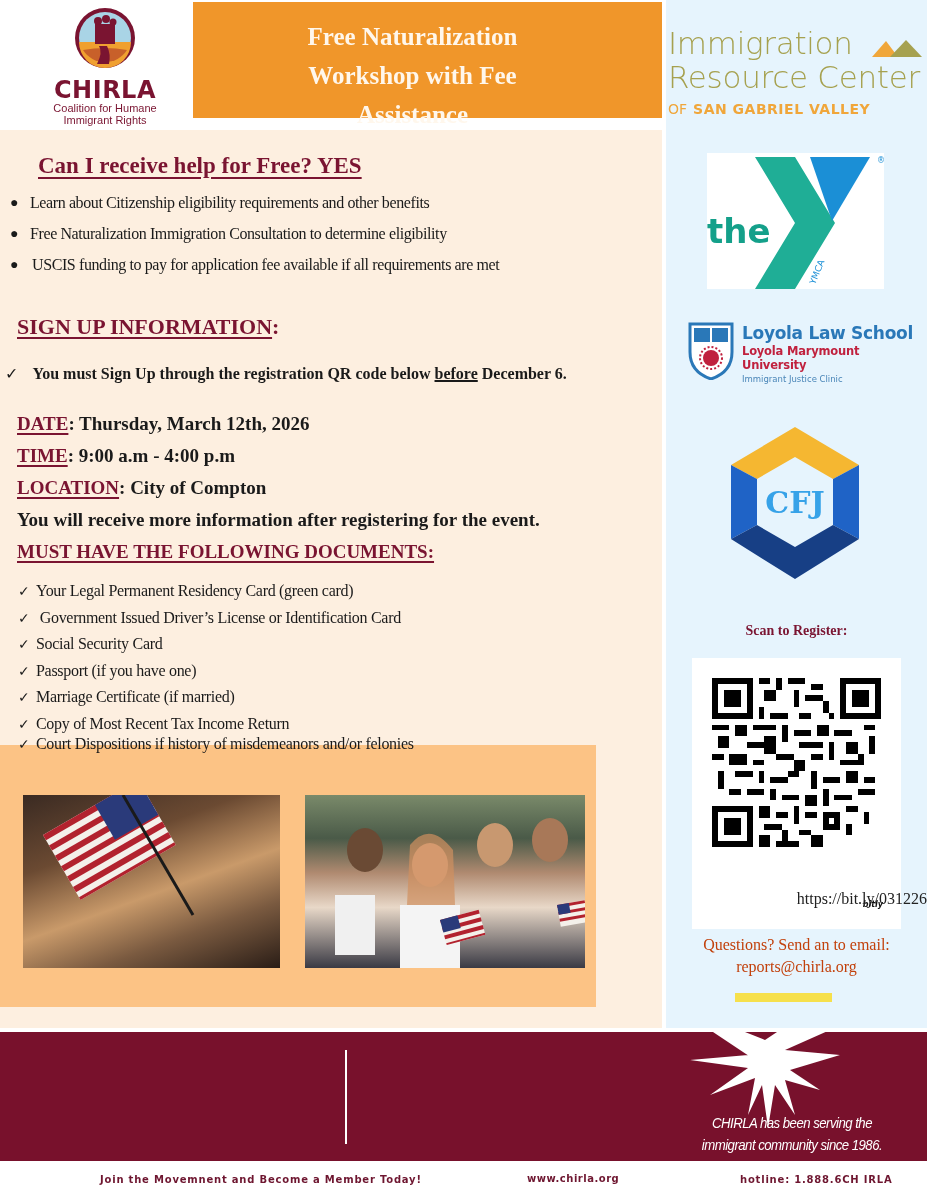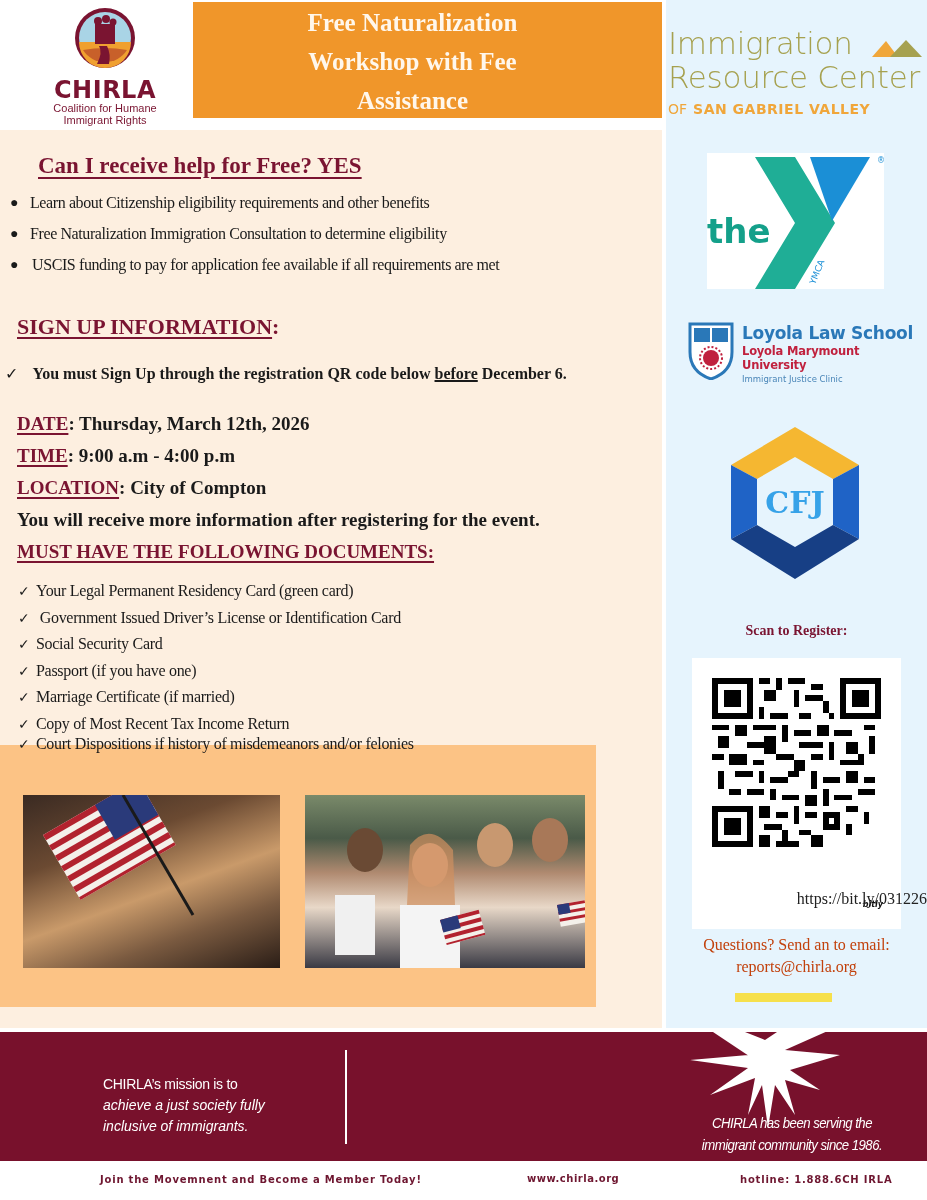--- a/index.html
+++ b/index.html
@@ -8,21 +8,21 @@
 
   .left-panel { position: absolute; left: 0; top: 130px; width: 662px; height: 898px; background: #fdefe0; }
   .right-panel { position: absolute; left: 666px; top: 0; width: 261px; height: 1028px; background: #e6f4fd; }
 
   
   .chirla-logo { position: absolute; left: 40px; top: 6px; width: 130px; height: 120px; text-align: center; }
   .chirla-emblem { width: 64px; height: 64px; margin: 0 auto; }
   .chirla-name { font-family: "DejaVu Sans", sans-serif; font-weight: bold; color: #7a1431; font-size: 24px; line-height: 24px; margin-top: 4px; letter-spacing: 0.5px; }
   .chirla-tag { font-family: "Liberation Sans", sans-serif; color: #7a1431; font-size: 11px; line-height: 12px; }
 
-  .title-box { position: absolute; left: 193px; top: 2px; width: 469px; height: 116px; background: #f0962a; color: #fff7ec; text-align: center; font-weight: bold; font-size: 25px; line-height: 39px; padding-top: 1px; }
+  .title-box { position: absolute; left: 193px; top: 2px; width: 469px; height: 116px; background: #f0962a; color: #fff7ec; text-align: center; font-weight: bold; font-size: 25px; line-height: 39px; padding-top: 15px; }
   .title-box span { display: block; padding-right: 30px; }
 
   .irc-logo { position: absolute; left: 668px; top: 26px; width: 258px; }
   .irc-line { font-family: "DejaVu Sans", sans-serif; color: #a6a14f; font-size: 31px; line-height: 34px; font-weight: 300; letter-spacing: -0.3px; }
   .irc-sub { font-family: "DejaVu Sans", sans-serif; font-size: 14px; line-height: 18px; margin-top: 6px; }
   .irc-of { color: #f0a63a; font-weight: normal; margin-right: 6px; }
   .irc-sgv { color: #f0a63a; font-weight: bold; letter-spacing: 0.5px; margin-top: 47px; }
   .irc-mountains { position: absolute; left: 204px; top: 12px; }
 
   
@@ -320,25 +320,20 @@
 </div>
 
 <div class="short-url">https://bit.ly/031226</div>
 <div class="questions">
   <div>Questions? Send an to email:</div>
   <div>reports@chirla.org</div>
 </div>
 <div class="yellow-bar"></div>
 
 <div class="footer">
-  <div class="mission">
-    <div class="m1">CHIRLA’s  mission  is to</div>
-    <div><i>achieve a just society fully</i></div>
-    <div><i>inclusive of immigrants.</i></div>
-  </div>
   <div class="divider"></div>
   <svg class="burst" width="180" height="100" viewBox="0 0 180 100">
     <polygon fill="#ffffff" points="90,40 30,0 75,0 60,0 85,10 100,0 150,0 105,20 160,25 110,40 140,60 105,50 115,85 95,55 88,98 82,55 68,85 75,48 30,65 68,38 10,30 68,25"></polygon>
   </svg>
   <div class="serving">
     <div>CHIRLA  has  been serving the</div>
     <div>immigrant community since  1986.</div>
   </div>
 </div>
 

